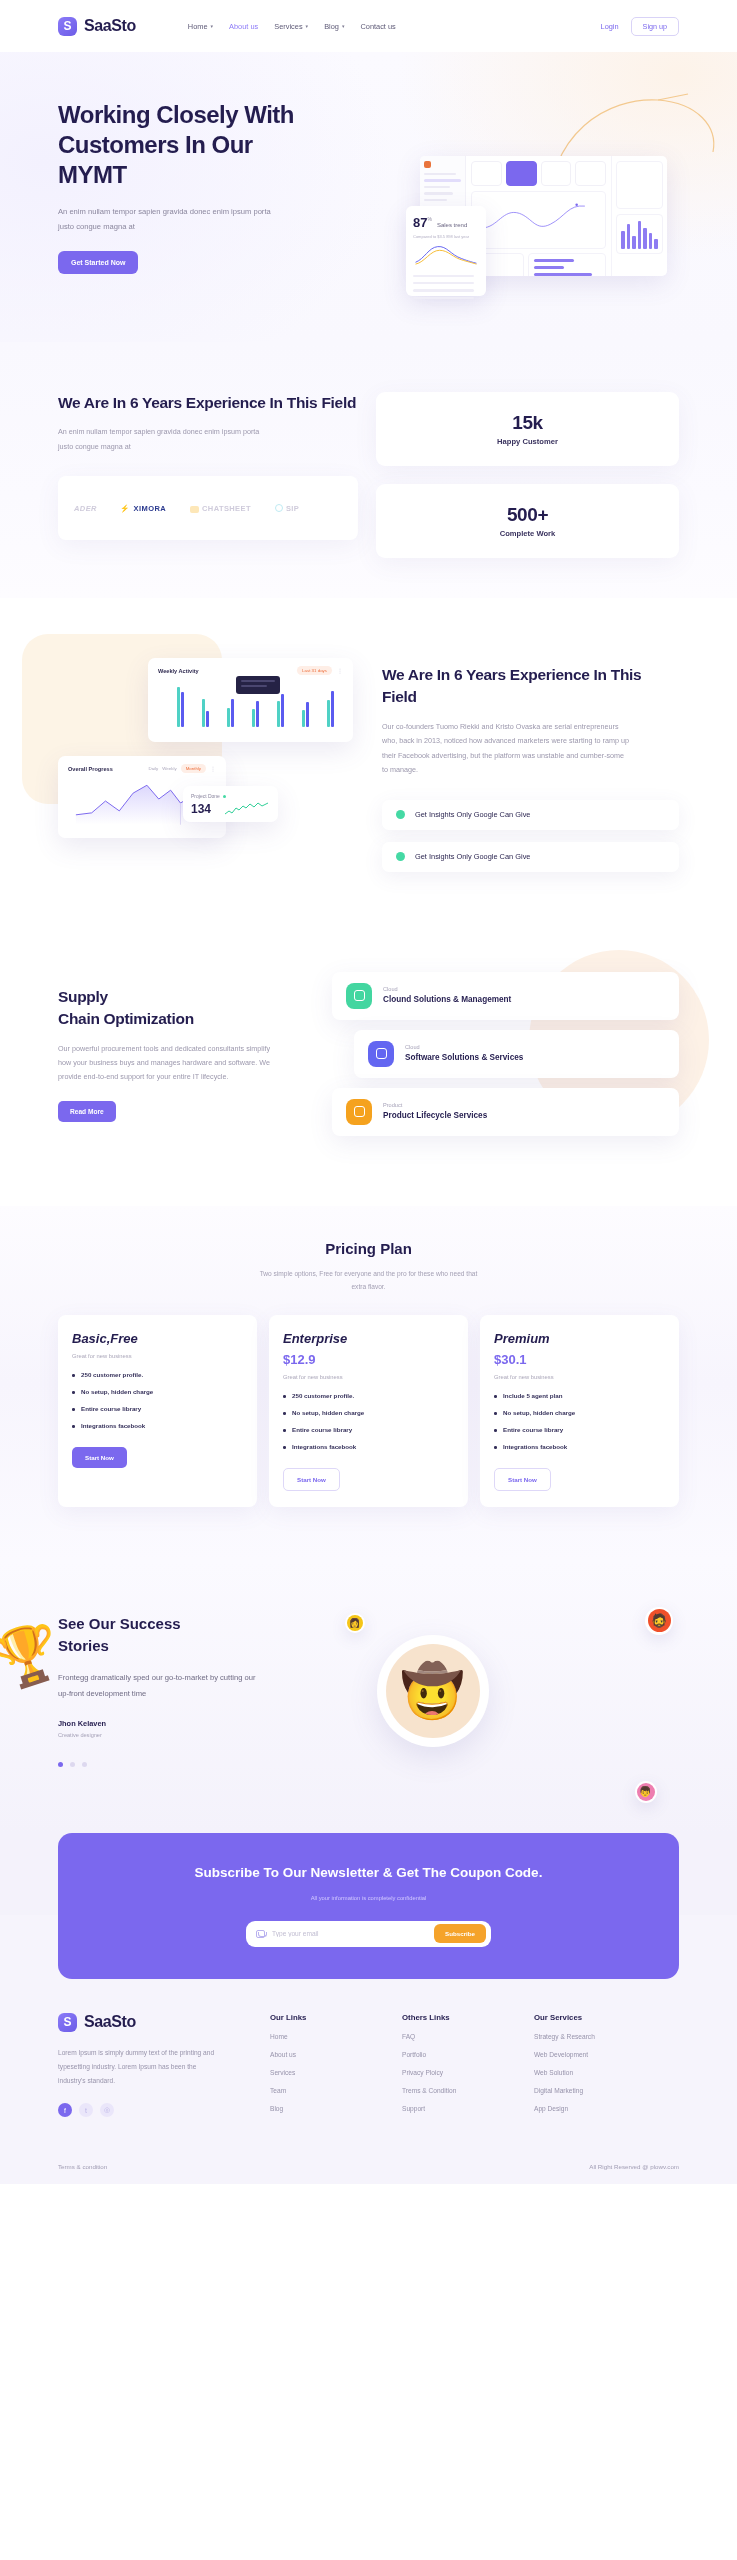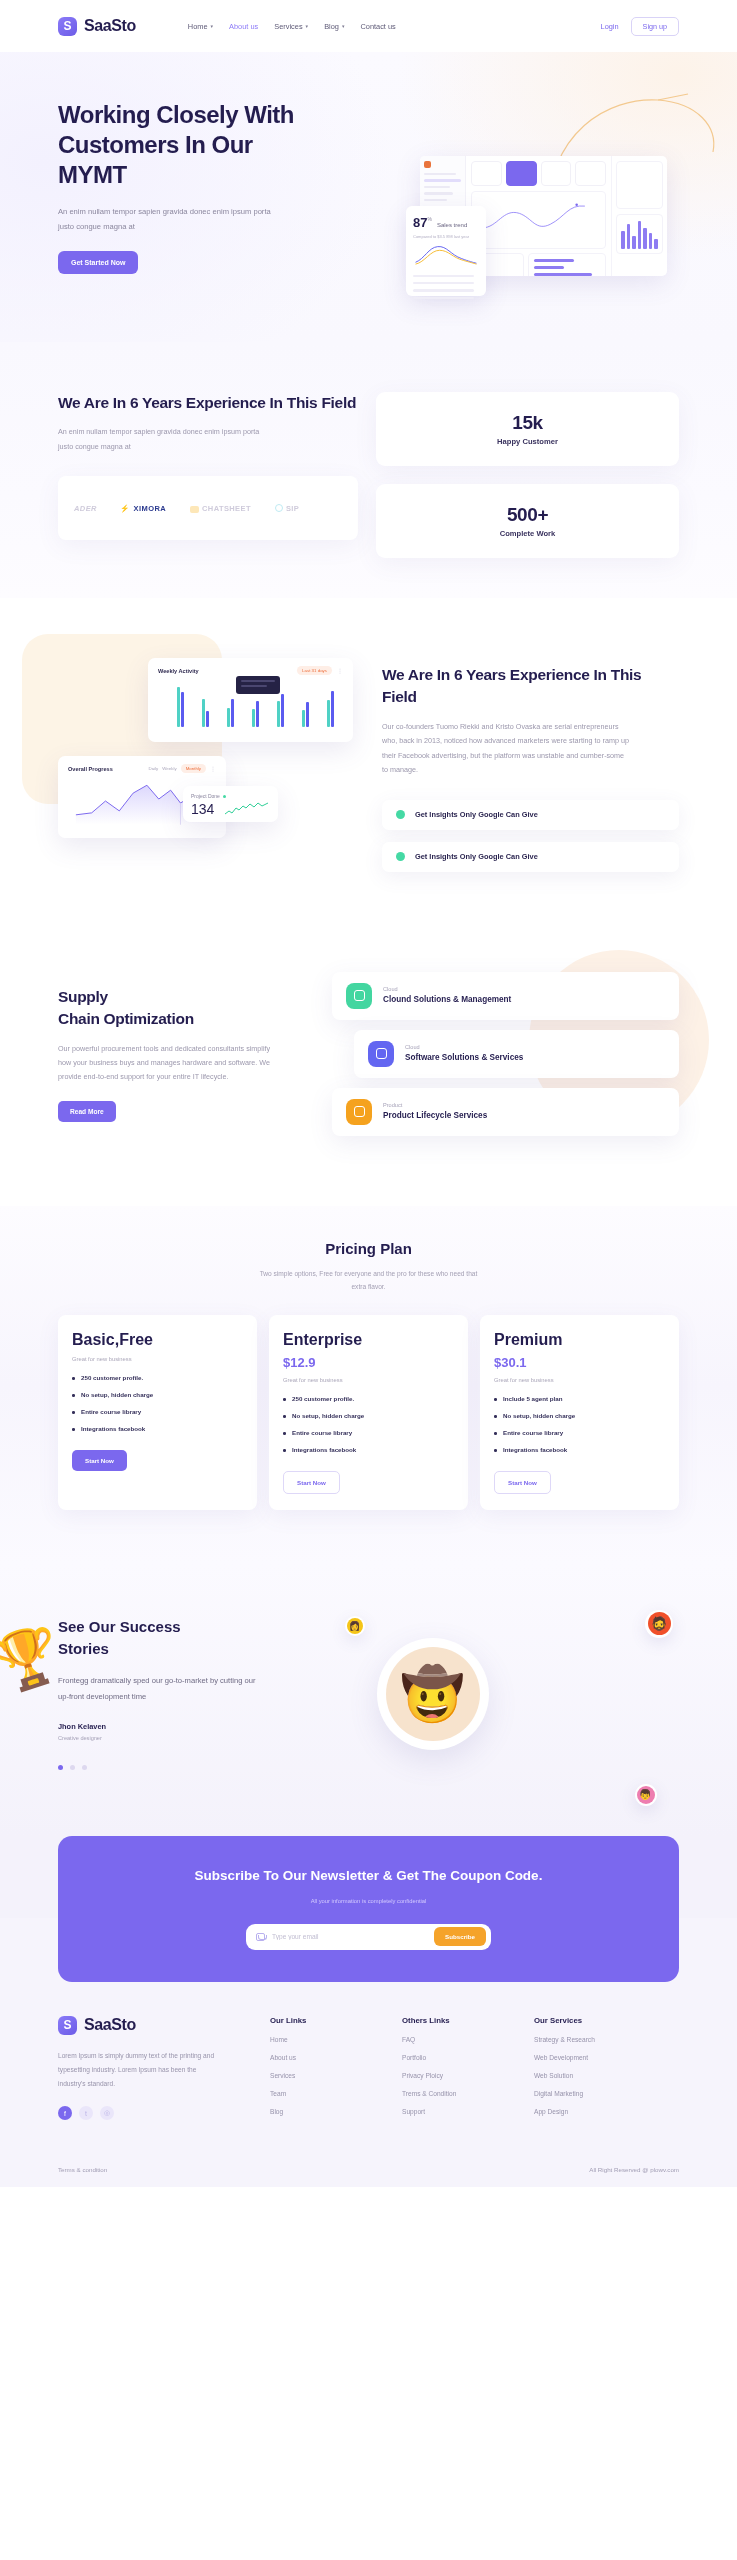--- a/index.html
+++ b/index.html
@@ -141,30 +141,30 @@
   .mc-title { font-size:5.6px; font-weight:700; color:#2f2a50;}
   .mc-pill { font-size:4.4px; background:#feeee6; color:#ee6f3c; border-radius:6px; padding:2px 5px; }
   .mc-tab { font-size:4.4px; color:#a9a5ba; }
   .mc-tab.on { color:#ee6f3c; background:#feeee6; border-radius:5px; padding:2px 5px;}
   .bars { display:flex; align-items:flex-end; justify-content:space-around; height:46px; margin-top:6px; padding-left:10px;}
   .bargrp { display:flex; align-items:flex-end; gap:1.5px; }
   .bargrp i { width:2.6px; border-radius:1px; display:block; }
   .bA { background:#4fd1c5; } .bB { background:#5b5bf0; }
   .tooltip { position:absolute; left:88px; top:18px; background:#252245; border-radius:3px; padding:4px 5px; }
   .tooltip i { display:block; height:2px; width:34px; background:#4a4670; border-radius:2px; margin-bottom:3px;}
-  .mc-num { font-size:14px; font-weight:400; color:#241d4f; }
+  .mc-num { font-size:12px; font-weight:700; color:#241d4f; }
   .feat-right { flex:1; padding-top: 6px;}
   .feat-right .sec-p { max-width: 250px; }
   .check-card {
     margin-top: 12px; background:#fff; border-radius:7px;
     box-shadow: 0 5px 20px rgba(100,90,160,.09);
     height: 30px; display:flex; align-items:center; gap:10px; padding: 0 14px;
   }
   .dot-green { width:9px; height:9px; border-radius:50%; background:#45d9a4; flex:none;}
-  .check-txt { font-size:7.4px; font-weight:700; color:#2c2651; }
+  .check-txt { font-size:7.4px; font-weight:400; color:#2c2651; }
 
   
   .supply-sec { position:relative; padding: 40px 58px 60px; background:#fff; overflow:hidden;}
   .supply-blob { position:absolute; right: 28px; top: 18px; width: 180px; height: 180px; border-radius:50%; background:#fdf1e6; }
   .supply-row { position:relative; display:flex; gap: 26px; }
   .supply-left { width: 248px; padding-top: 14px;}
   .supply-left .sec-p { max-width: 215px; }
   .read-btn { margin-top: 16px; background:#7b68ee; color:#fff; border:none; border-radius:5px; padding:7px 12px; font-size:6.6px; font-weight:600; cursor:pointer;}
   .supply-right { flex:1; position:relative; }
   .svc-card {
@@ -176,21 +176,21 @@
   .svc-ic span{ width:11px;height:11px;border:1.4px solid #fff;border-radius:3px;display:block;}
   .svc-k { font-size:5.6px; color:#a6a2b8; }
   .svc-t { font-size:8.2px; font-weight:800; line-height:1.45; color:#241d4f; margin-top:2px;}
 
   
   .pricing-sec { padding: 34px 58px 54px; background: linear-gradient(180deg,#fdfcff,#f7f5fd 50%,#fbfaff); text-align:center;}
   .pricing-sec h2 { font-size: 15px; font-weight:800; color:#241d4f; }
   .pricing-sub { margin: 10px auto 0; font-size:6.6px; line-height:2.0; color:#a4a0b4; max-width: 230px;}
   .plans { margin-top: 22px; display:flex; gap:12px; }
   .plan { flex:1; background:#fff; border-radius:8px; box-shadow: 0 6px 22px rgba(100,90,160,.08); padding: 16px 14px 16px; text-align:left;}
-  .plan-name { font-size:16px; font-weight:800; color:#241d4f;}
+  .plan-name { font-size:13px; font-weight:800; color:#241d4f;font-style:italic;}
   .plan-price { font-size:13px; font-weight:800; color:#7b68ee; margin-top:6px;}
   .plan-note { font-size:5.8px; color:#aba7ba; margin-top:7px;}
   .plan ul { list-style:none; margin-top:12px; }
   .plan li { font-size:6.2px; font-weight:700; color:#35305a; margin-bottom:10px; position:relative; padding-left:9px;}
   .plan li:before { content:""; position:absolute; left:0; top:3px; width:2.6px;height:2.6px;border-radius:50%;background:#35305a;}
   .plan-btn { margin-top:8px; font-size:6.2px; font-weight:600; border-radius:5px; padding:7px 13px; cursor:pointer;}
   .plan-btn.fill { background:#7b68ee; color:#fff; border:none; }
   .plan-btn.ghost { background:#fff; color:#7b68ee; border:1px solid #ded8f8; }
 
   

